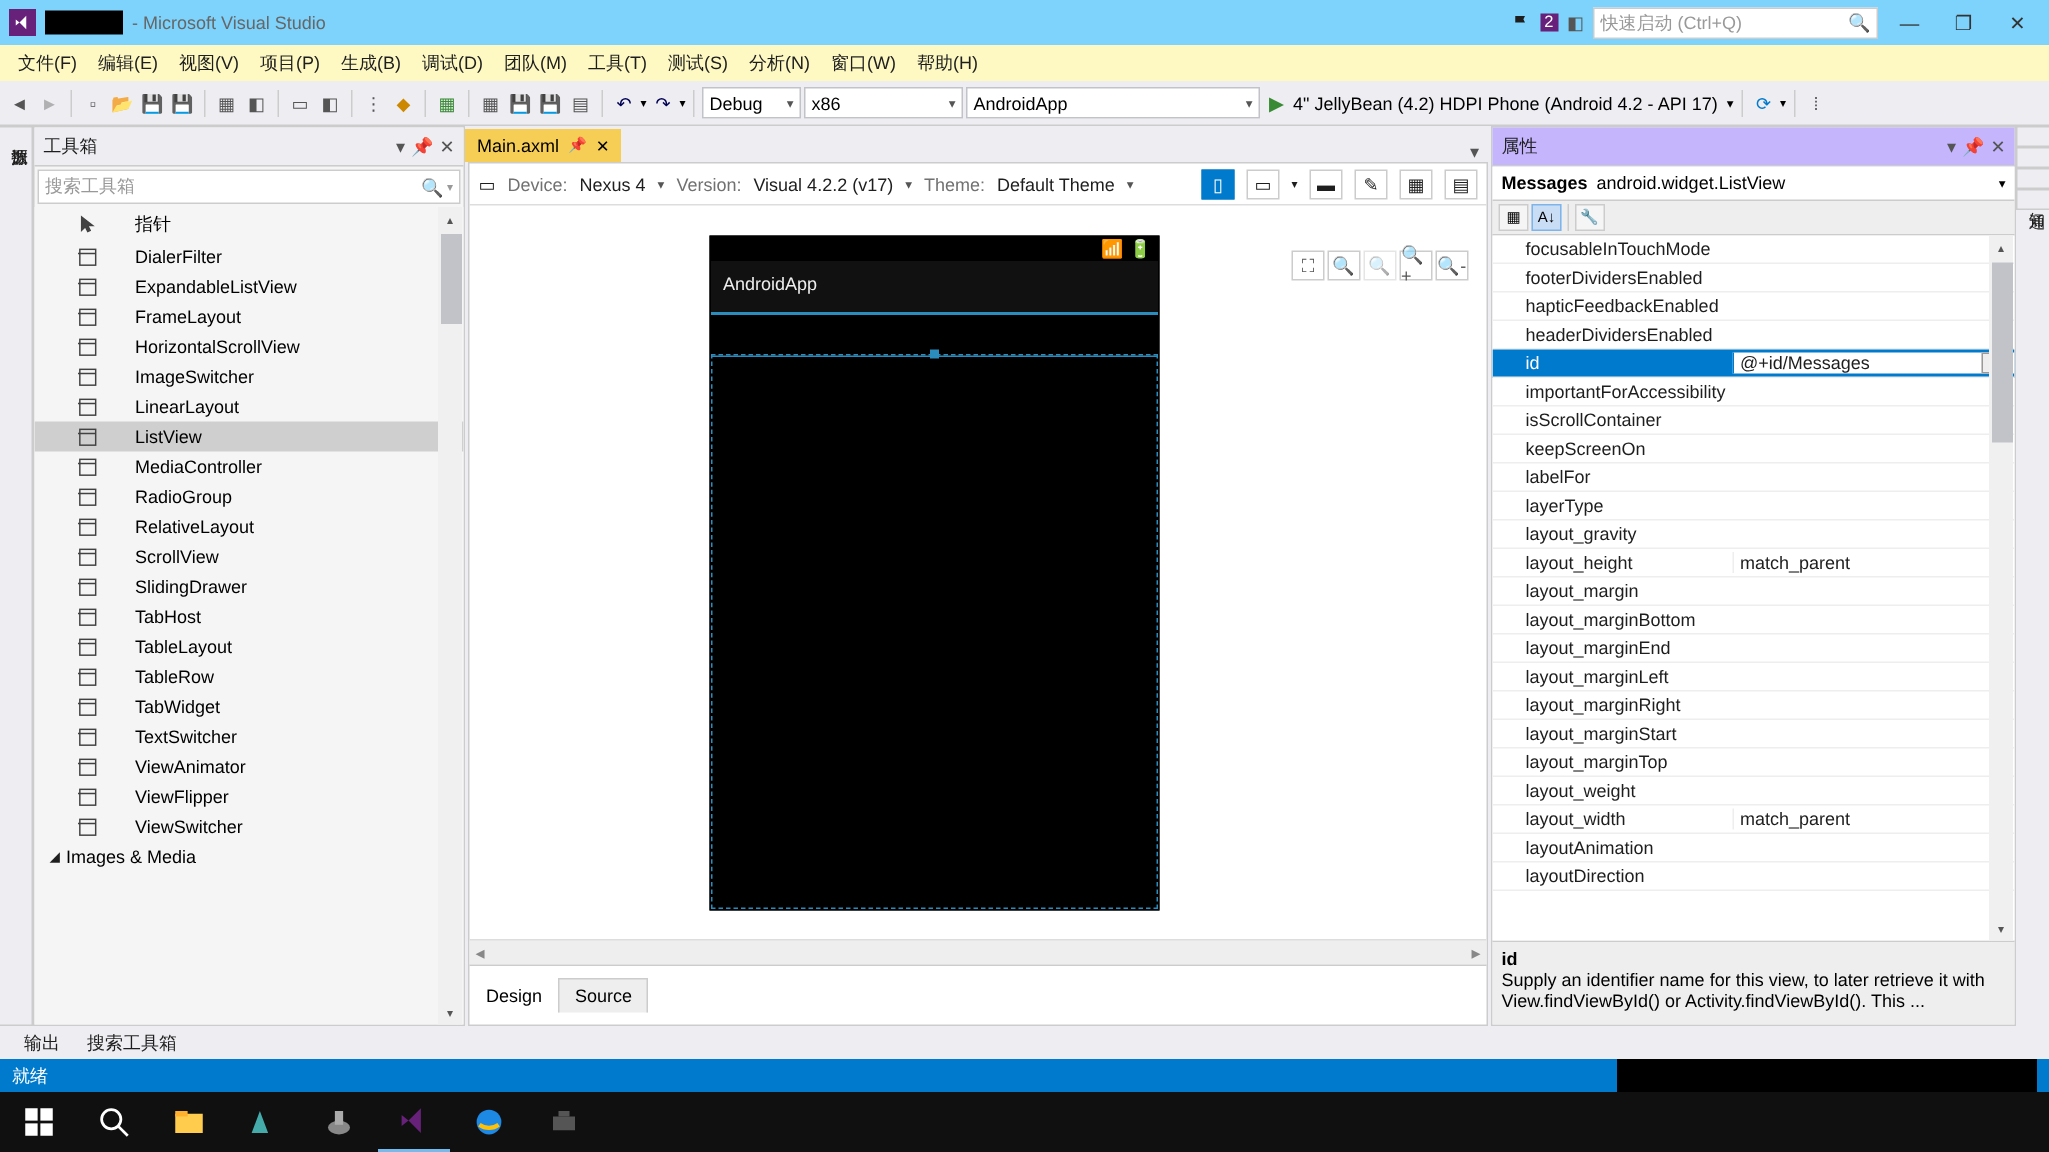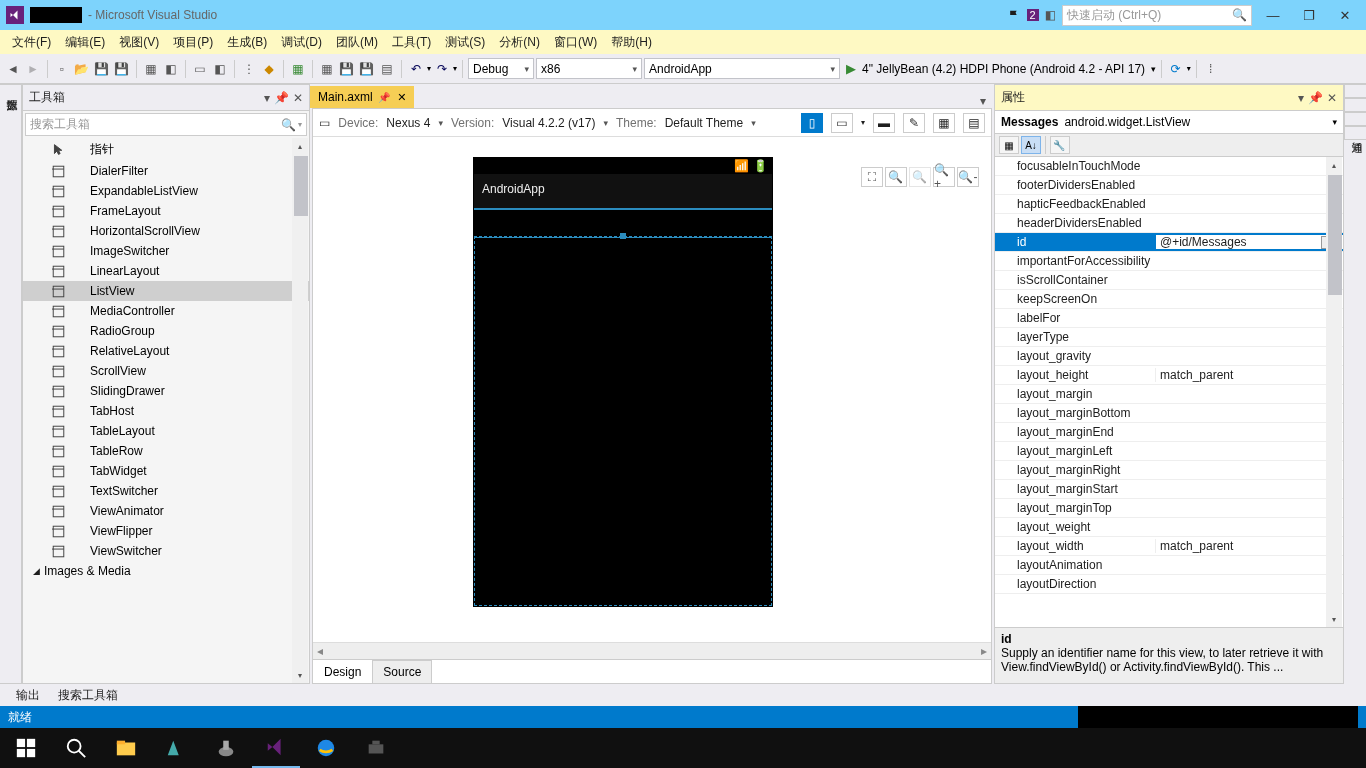--- a/index.html
+++ b/index.html
@@ -55,26 +55,26 @@
 .des-bar .btn.act{background:#007acc;border-color:#007acc;color:white;}
 .des-canvas{flex:1;position:relative;overflow:hidden;}
 .phone{position:absolute;left:160px;top:20px;width:300px;height:450px;border:1px solid #000;background:#000;}
 .phone .status{height:16px;background:#000;display:flex;justify-content:flex-end;padding:0 4px;color:#3bc;font-size:10px;gap:4px;align-items:center;}
 .phone .appbar{height:36px;background:#111;color:#eee;padding:8px;border-bottom:2px solid #2b8cbe;}
 .phone .lvrow{height:28px;border-bottom:1px solid #2b8cbe;}
 .phone .lvsel{position:absolute;top:78px;left:0;right:0;bottom:0;border:1px dashed #2b8cbe;}
 .handle{position:absolute;width:6px;height:6px;background:#2b8cbe;left:50%;top:75px;transform:translateX(-50%);}
 .zoomctrls{position:absolute;right:12px;top:30px;display:flex;gap:2px;}
 .zoomctrls .zb{border:1px solid #ccc;width:22px;height:20px;display:flex;align-items:center;justify-content:center;background:white;color:#555;}
-.des-tabs{height:24px;display:flex;align-items:center;border-top:1px solid #ccc;}
+.des-tabs{height:40px;display:flex;align-items:center;border-top:1px solid #ccc;}
 .des-tabs .t{padding:4px 10px;border:1px solid transparent;}
 .des-tabs .t.act{background:#eee;border:1px solid #ccc;border-bottom:none;}
 .des-scroll{height:17px;background:#eee;border-top:1px solid #ddd;display:flex;align-items:center;padding:0 4px;font-size:10px;color:#888;}
 .props{width:350px;border:1px solid #ccc;background:#f5f5f5;display:flex;flex-direction:column;}
-.props .panel-hdr{background:#fef9c3;}
+.props .panel-hdr{background:#c4b5fd;}
 .props .objrow{background:white;padding:4px 6px;border-bottom:1px solid #ccc;display:flex;align-items:center;gap:6px;}
 .props .objrow b{font-weight:bold;}
 .props .objrow .dd{margin-left:auto;font-size:9px;}
 .props .sortbar{background:#eee;border-bottom:1px solid #ccc;padding:2px 4px;display:flex;gap:2px;}
 .props .sortbar .b{border:1px solid #ccc;width:20px;height:18px;display:flex;align-items:center;justify-content:center;background:#f5f5f5;font-size:10px;}
 .props .sortbar .b.act{background:#c9def5;border-color:#7eb4ea;}
 .pgrid{flex:1;overflow-y:auto;background:white;}
 .prow{display:flex;border-bottom:1px solid #eee;height:19px;align-items:center;}
 .prow .k{width:160px;padding-left:22px;color:#1e1e1e;overflow:hidden;white-space:nowrap;}
 .prow .v{flex:1;padding-left:4px;border-left:1px solid #eee;color:#1e1e1e;}

